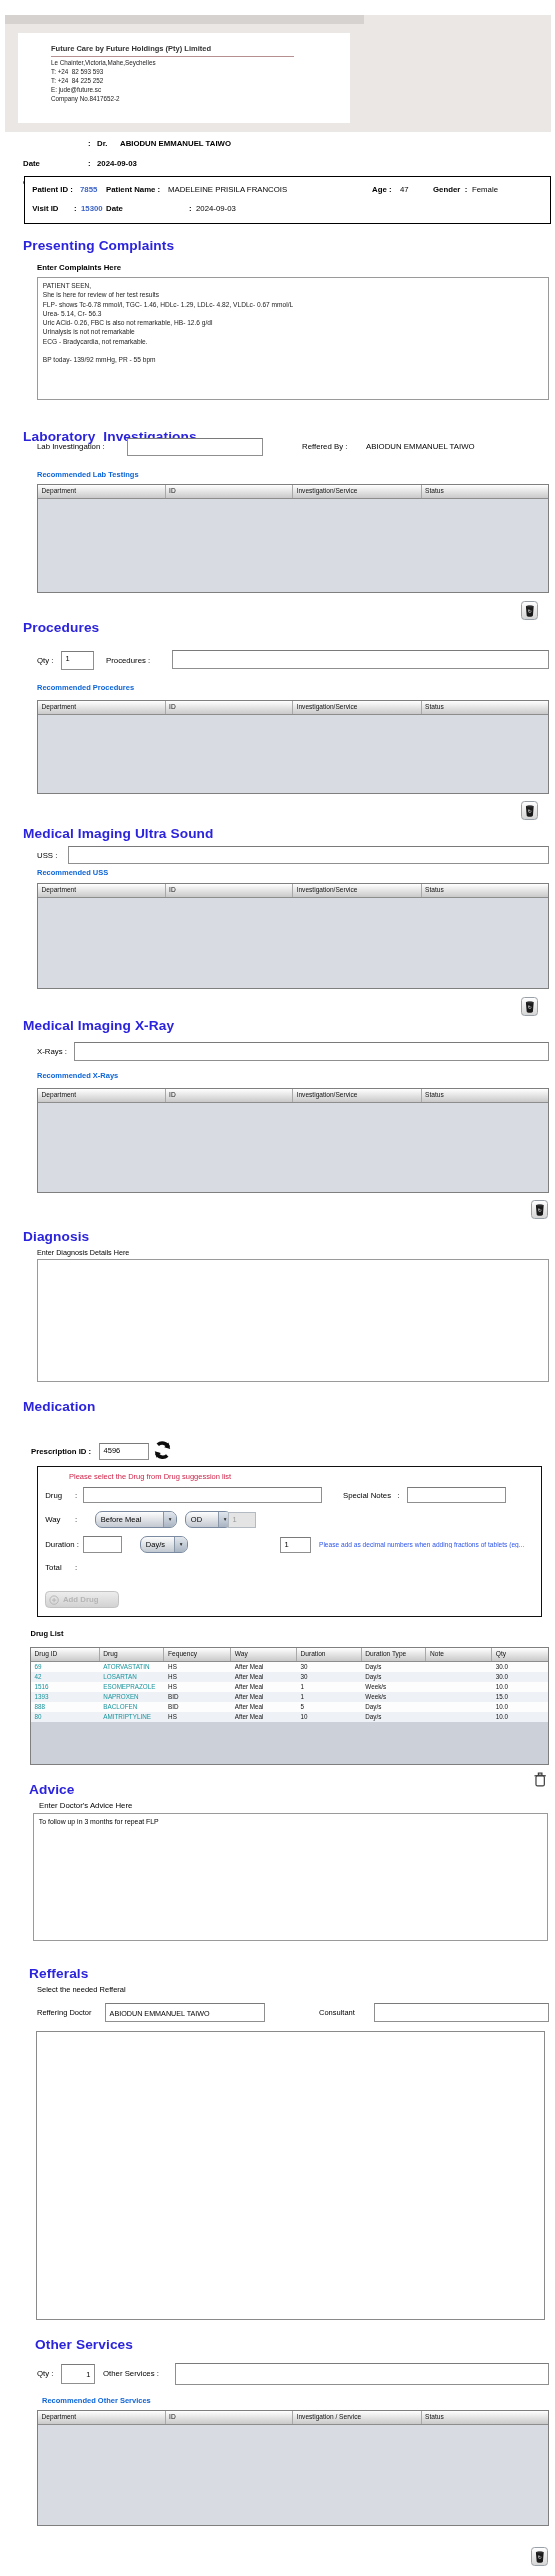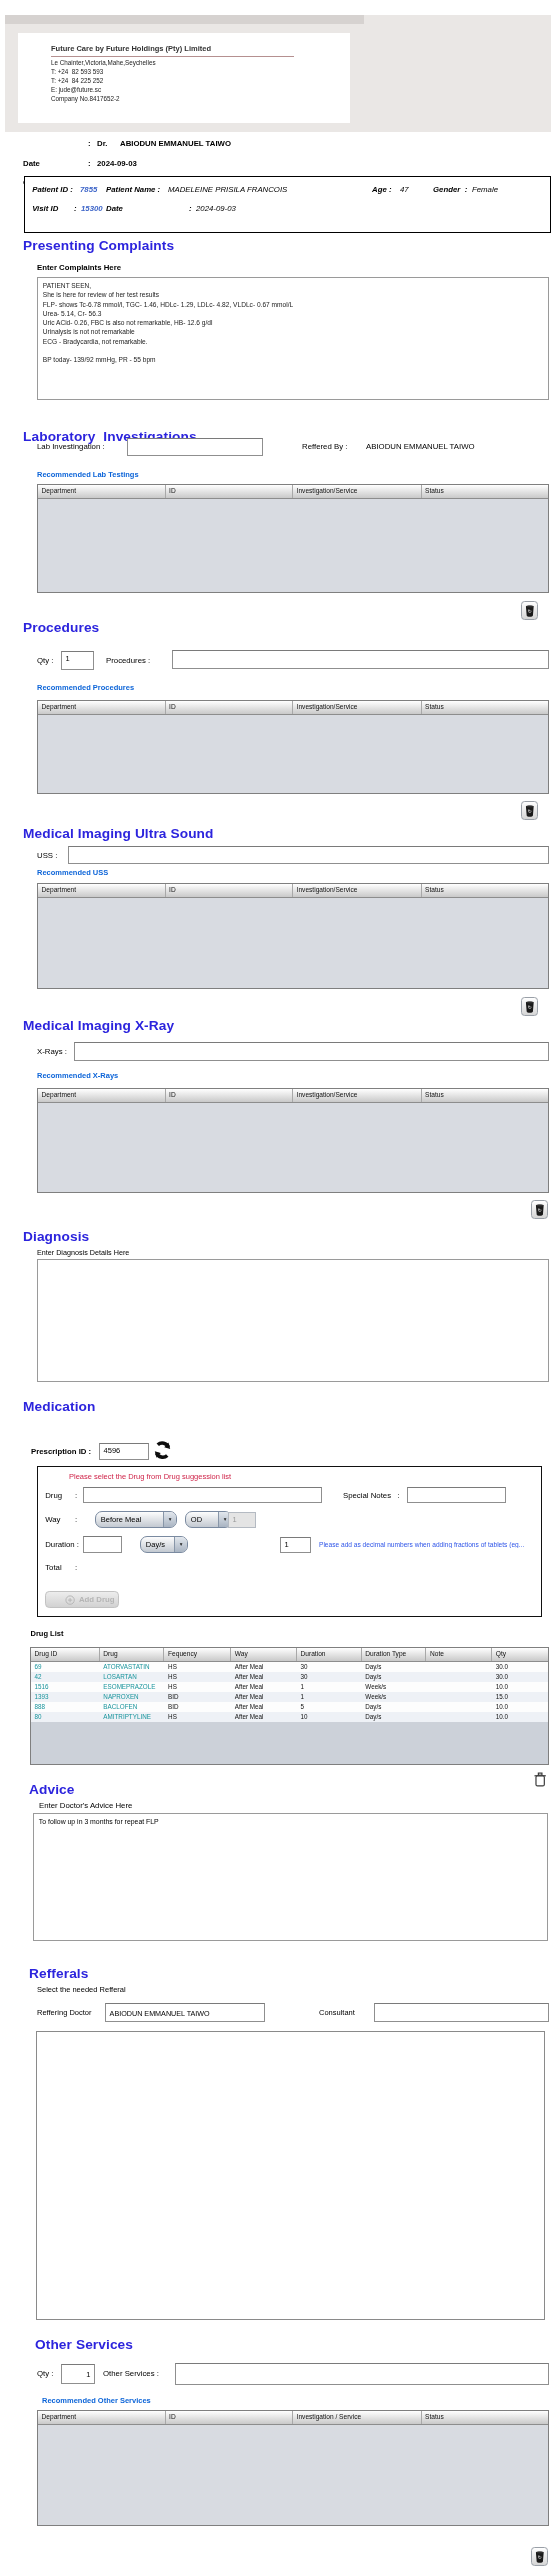--- a/index.html
+++ b/index.html
@@ -52,21 +52,21 @@
          display:flex; align-items:center; font-size:7.5px; overflow:hidden;margin-left:12px; }
   .sel .txt { flex:1; padding-left:4.8px; white-space:nowrap; }
   .sel .arr { width:13px; align-self:stretch; background:linear-gradient(#e2e7ed,#a9b4c2); border-left:0.6px solid #8896a8;
               display:flex; align-items:center; justify-content:center; font-size:5.4px; color:#222; }
 
   
   .med-box { position:absolute; left:37px; top:1466px; width:505px; height:151px; border:1.2px solid #111; background:#fff; }
   .warn { position:absolute; left:31px; top:4.8px; color:#cf2449; font-size:7.5px; }
   .helper { position:absolute; color:#2f55e8; font-size:6.6px; white-space:nowrap; overflow:hidden; }
   .add-btn { position:absolute; left:7.2px; top:124px; width:74px; height:17.3px; border:0.6px solid #c2c2c2; border-radius:4.2px;
-             background:linear-gradient(#ededed,#d2d2d2); display:flex; align-items:center; gap:3.6px; padding-left:19px;
+             background:linear-gradient(#ededed,#d2d2d2); display:flex; align-items:center; gap:3.6px; padding-left:3px;
              color:#b5b5b5; font-weight:bold; font-size:7.8px; }
 </style>
 </head>
 <body>
 
 <div class="page">
 
   <div class="hdr-panel"></div>
   <div class="hdr-strip-top"></div>
   <div class="hdr-card"></div>
@@ -81,21 +81,21 @@
 
   <span class="lbl-b" style="left:23px; top:139px;margin-top:39px;">Consulted By</span>
   <span class="lbl-b" style="left:88px; top:139px;">:</span>
   <span class="lbl-b" style="left:97px; top:139px;">Dr.</span>
   <span class="lbl-b" style="left:120px; top:139px;">ABIODUN EMMANUEL TAIWO</span>
 
   <span class="lbl-b" style="left:23px; top:159px;">Date</span>
   <span class="lbl-b" style="left:88px; top:159px;">:</span>
   <span class="lbl-b" style="left:97px; top:159px;">2024-09-03</span>
 
-  <div class="abs" style="left:24px; top:176px; width:527px; height:57px; border:1.2px solid #000; background:#fff;font-style:italic;">
+  <div class="abs" style="left:24px; top:176px; width:527px; height:48px; border:1.2px solid #000; background:#fff;">
     <span class="lbl-b" style="left:7.2px; top:7.8px;">Patient ID :</span>
     <span class="lbl-b val-blue" style="left:55px; top:7.8px;">7855</span>
     <span class="lbl-b" style="left:81px; top:7.8px;">Patient Name :</span>
     <span class="lbl" style="left:143px; top:7.8px;">MADELEINE PRISILA FRANCOIS</span>
     <span class="lbl-b" style="left:347px; top:7.8px;">Age :</span>
     <span class="lbl" style="left:375px; top:7.8px;">47</span>
     <span class="lbl-b" style="left:408px; top:7.8px;">Gender  :</span>
     <span class="lbl" style="left:447px; top:7.8px;">Female</span>
 
     <span class="lbl-b" style="left:7.2px; top:27px;">Visit ID</span>

